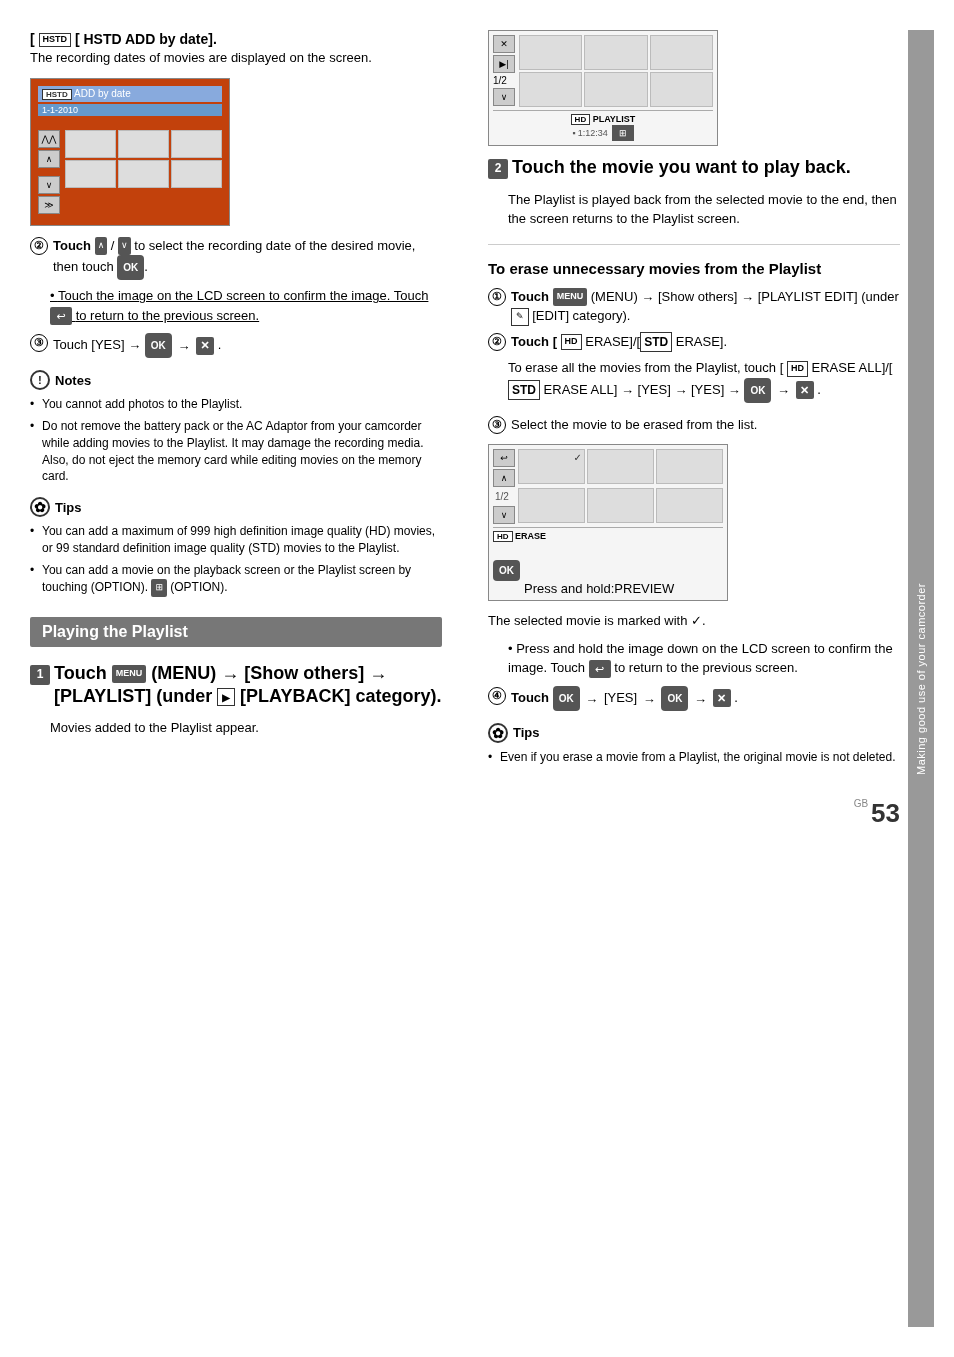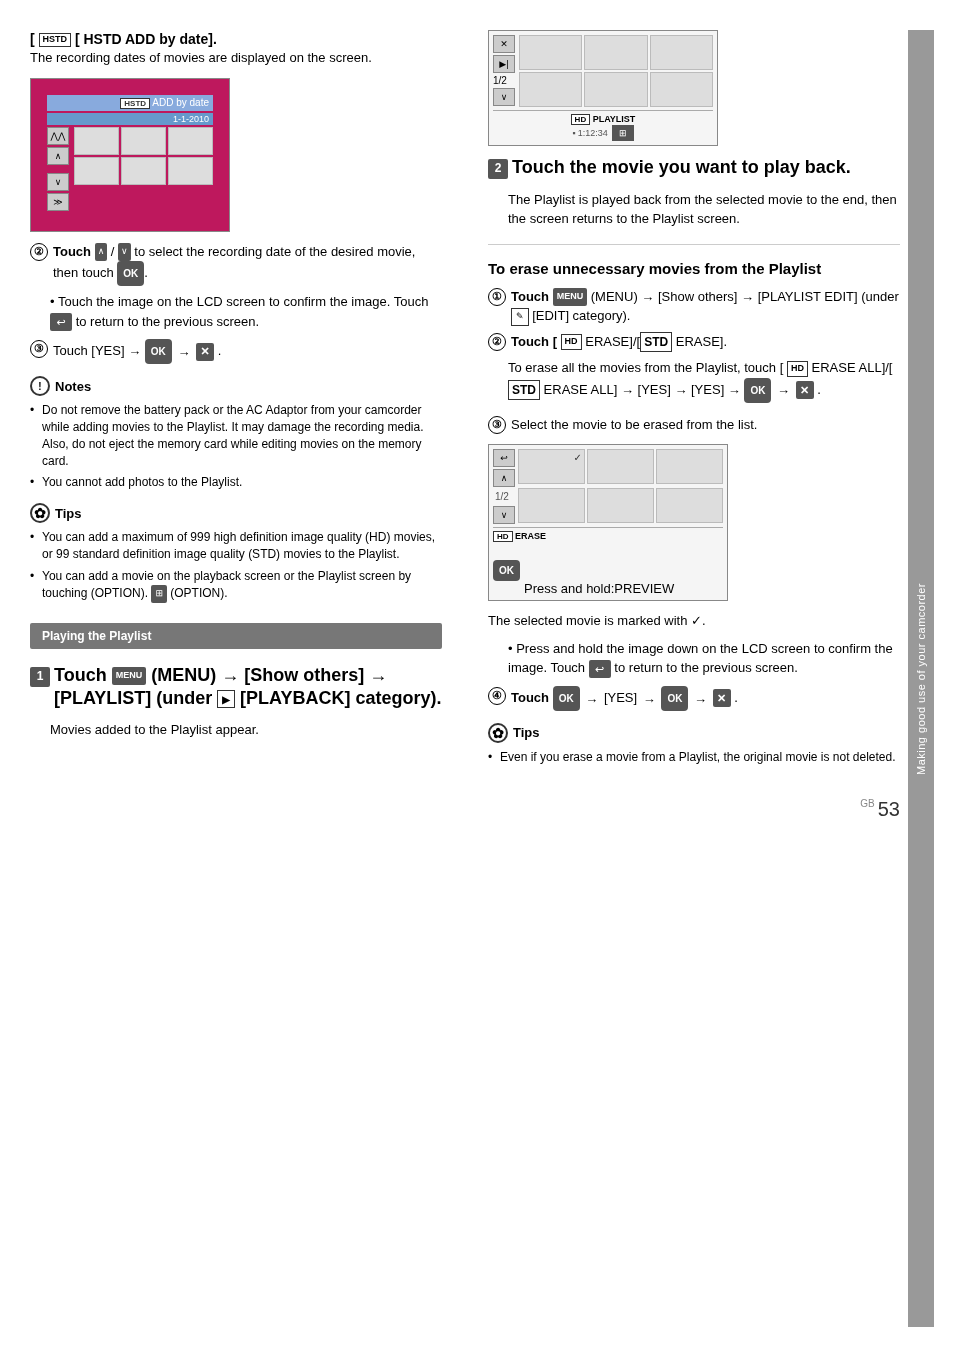--- a/index.html
+++ b/index.html
@@ -169,25 +169,24 @@
       font-size: 9px;
       padding: 1px 3px;
       border-radius: 2px;
       height: 18px;
       vertical-align: middle;
     }
 
     
     .screen-mock {
       border: 1.5px solid #888;
-      background: #be185d;
+      background: #c2410c;
       margin: 10px 0;
-      padding: 16px;
+      padding: 7px;
       width: 220px;
-      text-align: right;
     }
     .screen-grid {
       flex: 1;
       display: grid;
       grid-template-columns: repeat(3, 1fr);
       grid-template-rows: repeat(2, 1fr);
       gap: 2px;
     }
     .screen-cell {
       background: #ddd;
@@ -307,21 +306,21 @@
     .notes-list li::before {
       content: '•';
       position: absolute;
       left: 0;
     }
 
     
     .section-banner {
       background: #777;
       color: #fff;
-      font-size: 12px;
+      font-size: 16px;
       font-weight: bold;
       padding: 6px 12px;
       margin: 20px 0 15px;
       border-radius: 2px;
     }
 
     
     .subsection-heading {
       font-size: 15px;
       font-weight: bold;
@@ -346,22 +345,22 @@
       justify-content: flex-end;
       align-items: flex-start;
       margin-top: 20px;
     }
     .gb-label {
       font-size: 10px;
       color: #888;
       margin-right: 3px;
     }
     .page-number {
-      font-size: 20px;
-      font-weight: normal;
+      font-size: 26px;
+      font-weight: bold;
       color: #333;
     }
 
     .indent {
       padding-left: 20px;
     }
 
     
     .hd-box {
       display: inline-block;
@@ -499,21 +498,21 @@
             [ <span class="hd-box">HSTD</span> <span>[ HSTD ADD by date].</span>
           </p>
           <p class="top-section-sub">The recording dates of movies are displayed on the screen.</p>
         </div>
 
         <div class="screen-mock" style="width:200px;">
           <div class="screen-date-header">
             <span class="hd-box" style="background:#fff;color:#333;font-size:8px;">HSTD</span>
             ADD by date
           </div>
-          <div style="background:#6699cc;color:#fff;font-size:9px;padding:1px 4px;margin-bottom:2px;">1-1-2010</div>
+          <div style="background:#6699cc;color:#fff;font-size:9px;padding:1px 4px;margin-bottom:14px;">1-1-2010</div>
           <div style="display:flex;gap:3px;align-items:flex-start;">
             <div class="screen-left-ctrl">
               <div class="scb">⋀⋀</div>
               <div class="scb">∧</div>
               <div style="width:22px;height:4px;"></div>
               <div class="scb">∨</div>
               <div class="scb">≫</div>
             </div>
             <div class="screen-grid" style="grid-template-rows:repeat(3,28px);">
               <div class="screen-cell"></div>
@@ -530,21 +529,21 @@
           <span class="circle-num">②</span>
           <span class="step-text">
             <span class="touch-label">Touch</span>
             <span class="icon-up-down">∧</span>
             /
             <span class="icon-up-down">∨</span>
             <span>to select the recording date of the desired movie, then touch</span>
             <span class="btn-ok">OK</span>.
           </span>
         </div>
-        <div class="indent" style="margin-bottom:8px;">
+        <div class="indent" style="margin-bottom:8px;text-decoration:underline;">
           <span class="step-text">
             • <span>Touch the image on the LCD screen to confirm the image. Touch</span>
             <span class="btn-back">↩</span>
             <span>to return to the previous screen.</span>
           </span>
         </div>
 
         <div class="inline-step" style="margin-bottom:12px;">
           <span class="circle-num">③</span>
           <span class="step-text">
@@ -555,22 +554,22 @@
             .
           </span>
         </div>
 
         <div class="notes-section">
           <div class="notes-title">
             <span class="notes-icon">!</span>
             <span>Notes</span>
           </div>
           <ul class="notes-list">
+            <li>You cannot add photos to the Playlist.</li>
             <li>Do not remove the battery pack or the AC Adaptor from your camcorder while adding movies to the Playlist. It may damage the recording media. Also, do not eject the memory card while editing movies on the memory card.</li>
-            <li>You cannot add photos to the Playlist.</li>
           </ul>
         </div>
 
         <div class="notes-section">
           <div class="notes-title">
             <span class="tips-icon">✿</span>
             <span>Tips</span>
           </div>
           <ul class="notes-list">
             <li>You can add a maximum of 999 high definition image quality (HD) movies, or 99 standard definition image quality (STD) movies to the Playlist.</li>

